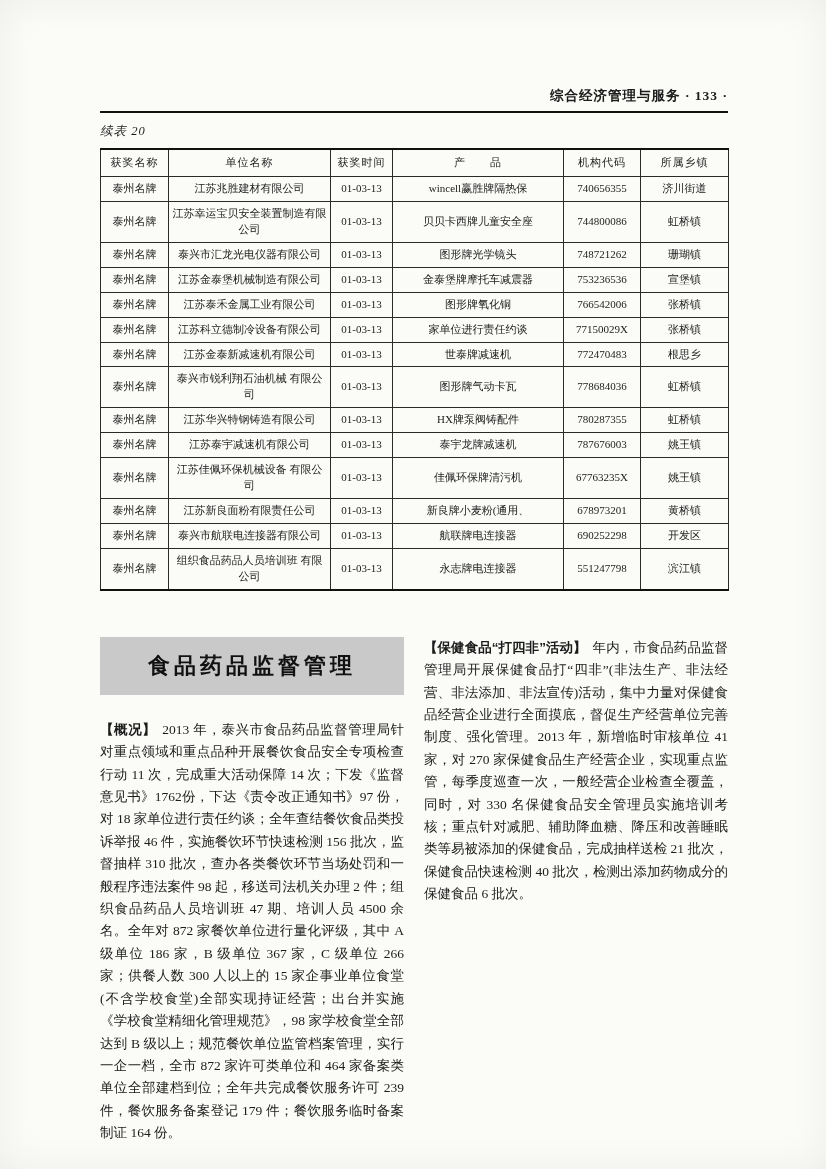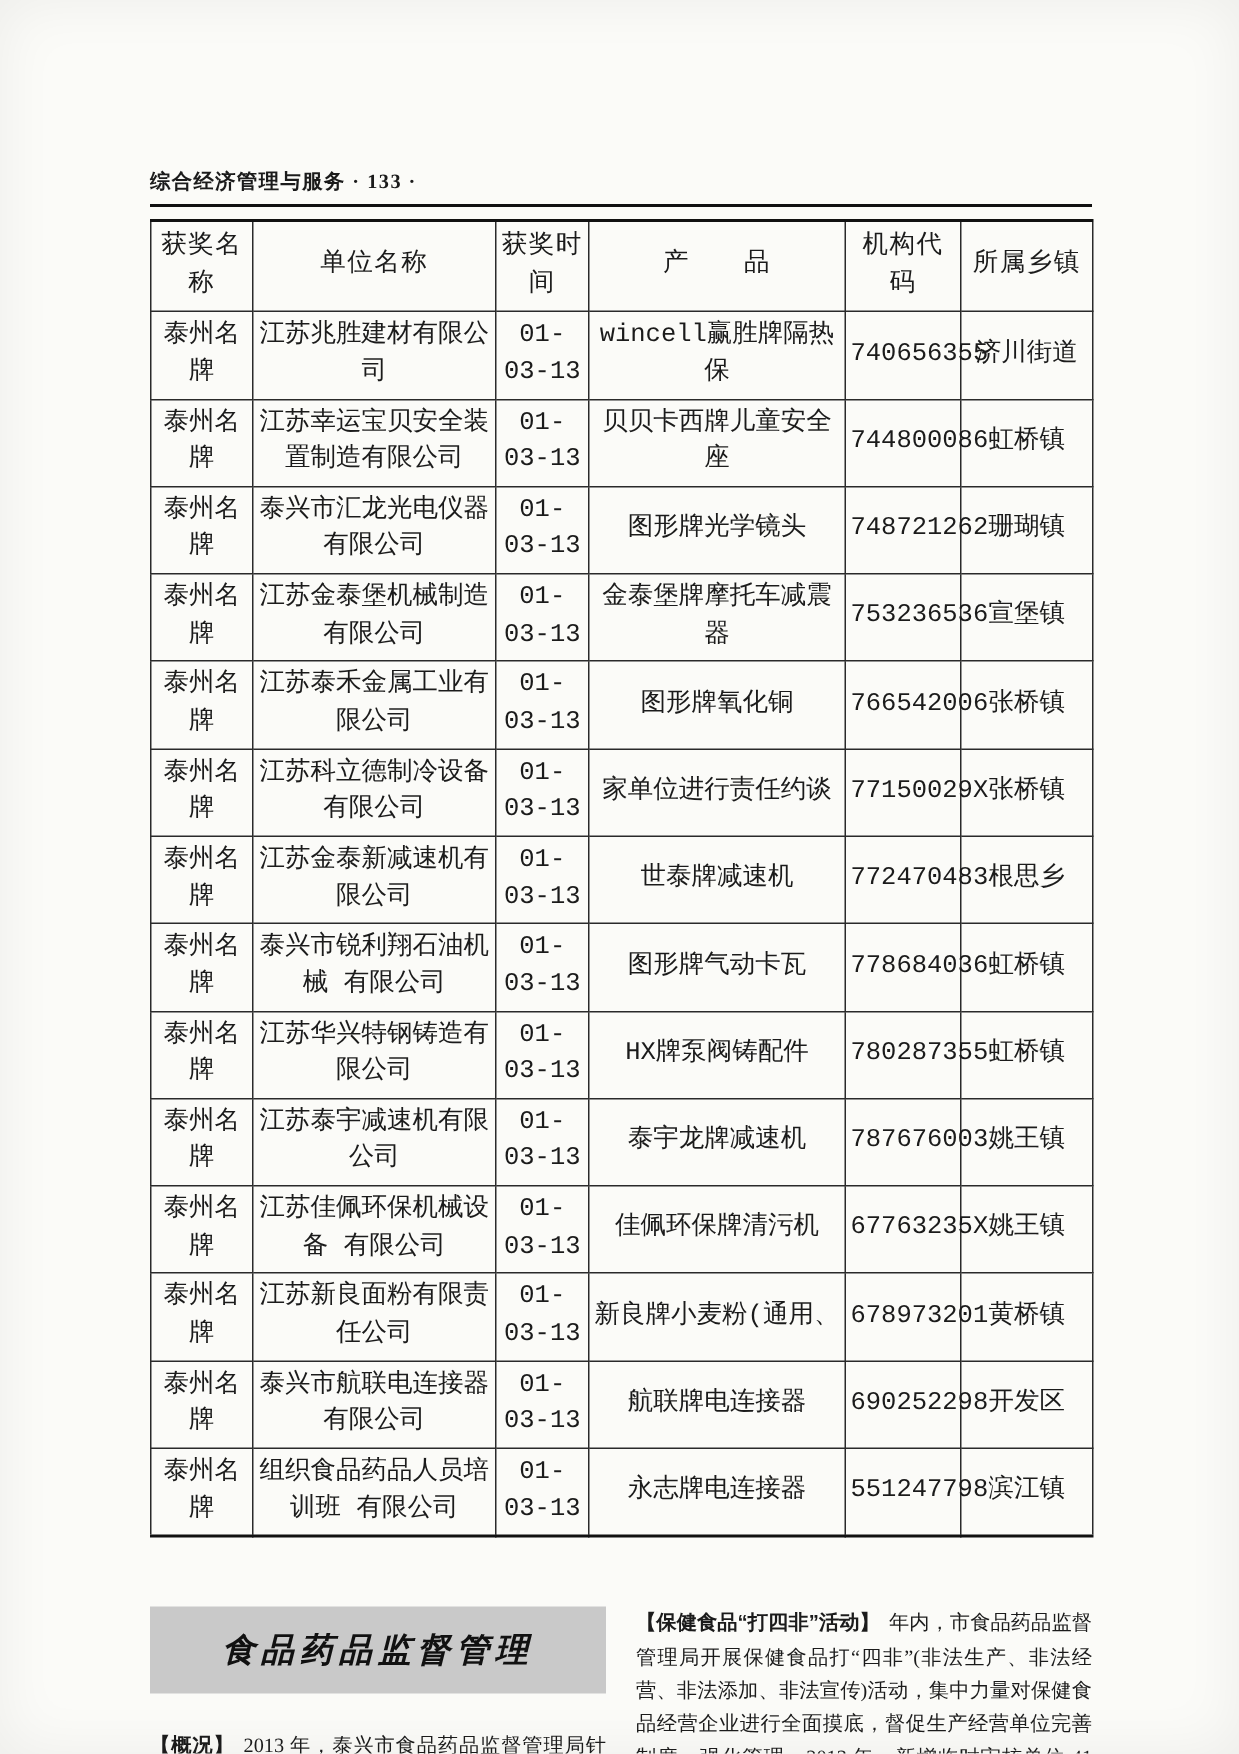--- a/index.html
+++ b/index.html
@@ -10,22 +10,22 @@
     font-family: "Liberation Serif", "DejaVu Serif", serif;
     color: #1b1b1b;
     position: relative;
     box-shadow: inset 0 0 40px rgba(0,0,0,0.06);
     overflow: hidden;
   }
   .content { position: absolute; left: 100px; top: 0; width: 628px; }
 
   
   .running-head {
-    padding-top: 112px;
-    text-align: left;
+    padding-top: 87px;
+    text-align: right;
     font-size: 13.5px;
     font-weight: bold;
     letter-spacing: 1px;
   }
   .head-rule { border: none; border-top: 2.5px solid #111; margin-top: 6px; }
 
   .table-caption {
     margin-top: 10px;
     font-size: 12.5px;
     font-style: italic;
@@ -33,22 +33,21 @@
   }
 
   
   table.awards {
     margin-top: 8px;
     width: 628px;
     border-collapse: collapse;
     table-layout: fixed;
     border-top: 2.5px solid #111;
     border-bottom: 2.5px solid #111;
-    font-size: 17px;
-    font-family: Liberation Mono, monospace;
+    font-size: 11px;
   }
   table.awards col.c-award { width: 68px; }
   table.awards col.c-unit  { width: 162px; }
   table.awards col.c-date  { width: 62px; }
   table.awards col.c-prod  { width: 171px; }
   table.awards col.c-code  { width: 77px; }
   table.awards col.c-town  { width: 88px; }
   table.awards th, table.awards td {
     border: 1px solid #2a2a2a;
     text-align: center;
@@ -73,21 +72,20 @@
     background: #c9c9c9;
     display: flex; align-items: center; justify-content: center;
     margin-bottom: 24px;
   }
   .section-title-box .title-text {
     font-family: "Liberation Sans", "DejaVu Sans", sans-serif;
     font-size: 22px;
     font-weight: bold;
     letter-spacing: 4px;
     color: #111;
-    font-style: italic;
   }
 
   .para {
     font-size: 13.5px;
     line-height: 22.4px;
     text-align: justify;
     text-justify: inter-ideograph;
     word-break: break-all;
   }
   .para + .para { margin-top: 21px; }
@@ -98,20 +96,21 @@
   }
 </style>
 </head>
 <body>
 
 <div class="content">
 
   <div class="running-head">综合经济管理与服务 · 133 ·</div>
   <hr class="head-rule">
 
+  <div class="table-caption">续表 20</div>
 
   <table class="awards">
     <colgroup>
       <col class="c-award">
         <col class="c-unit">
         <col class="c-date">
       <col class="c-prod">
         <col class="c-code">
         <col class="c-town">
     </colgroup>

